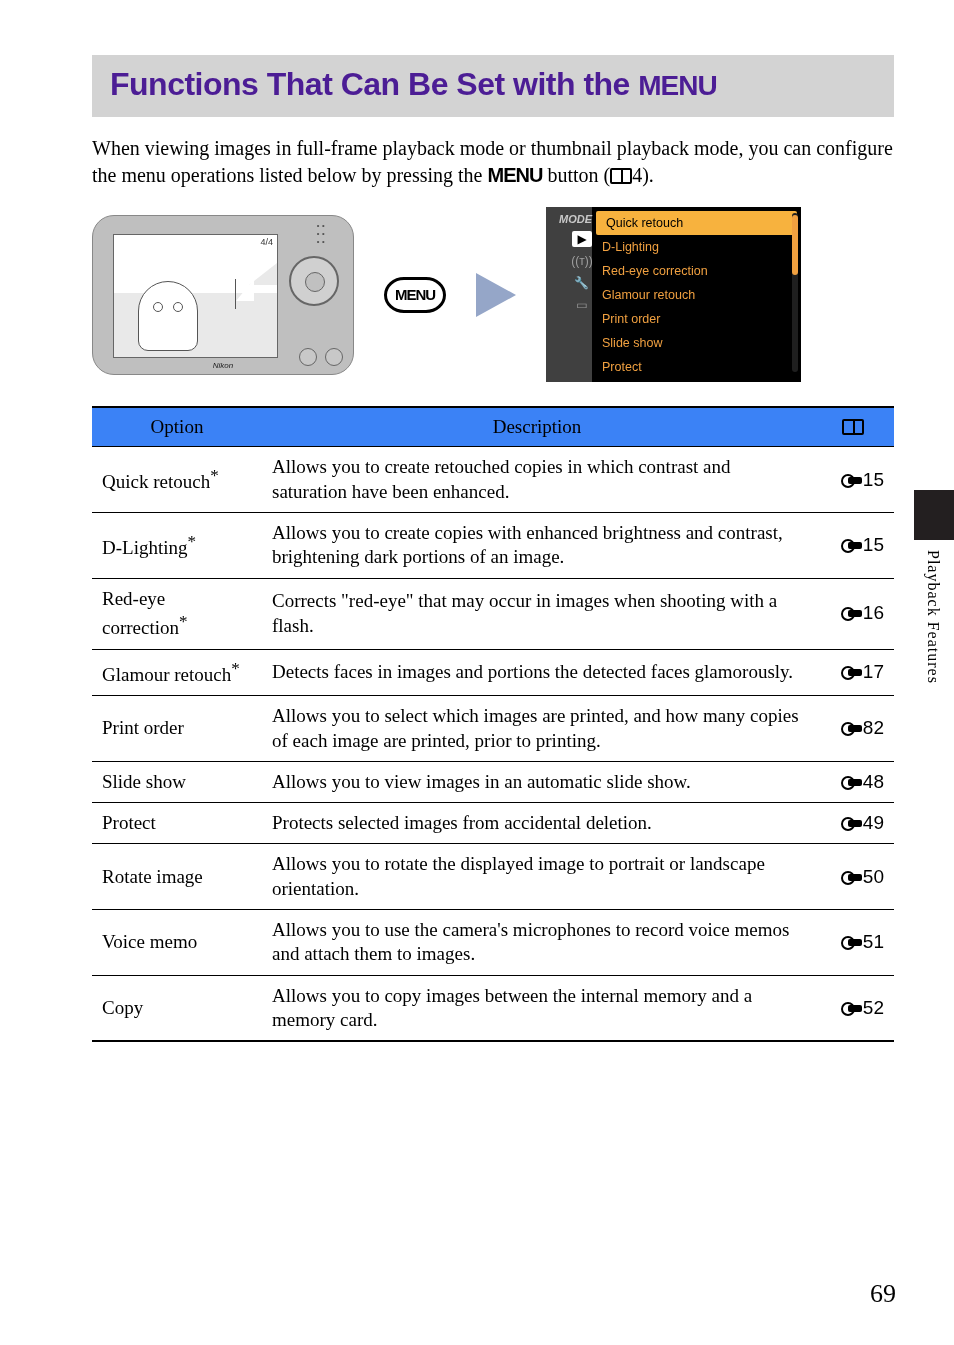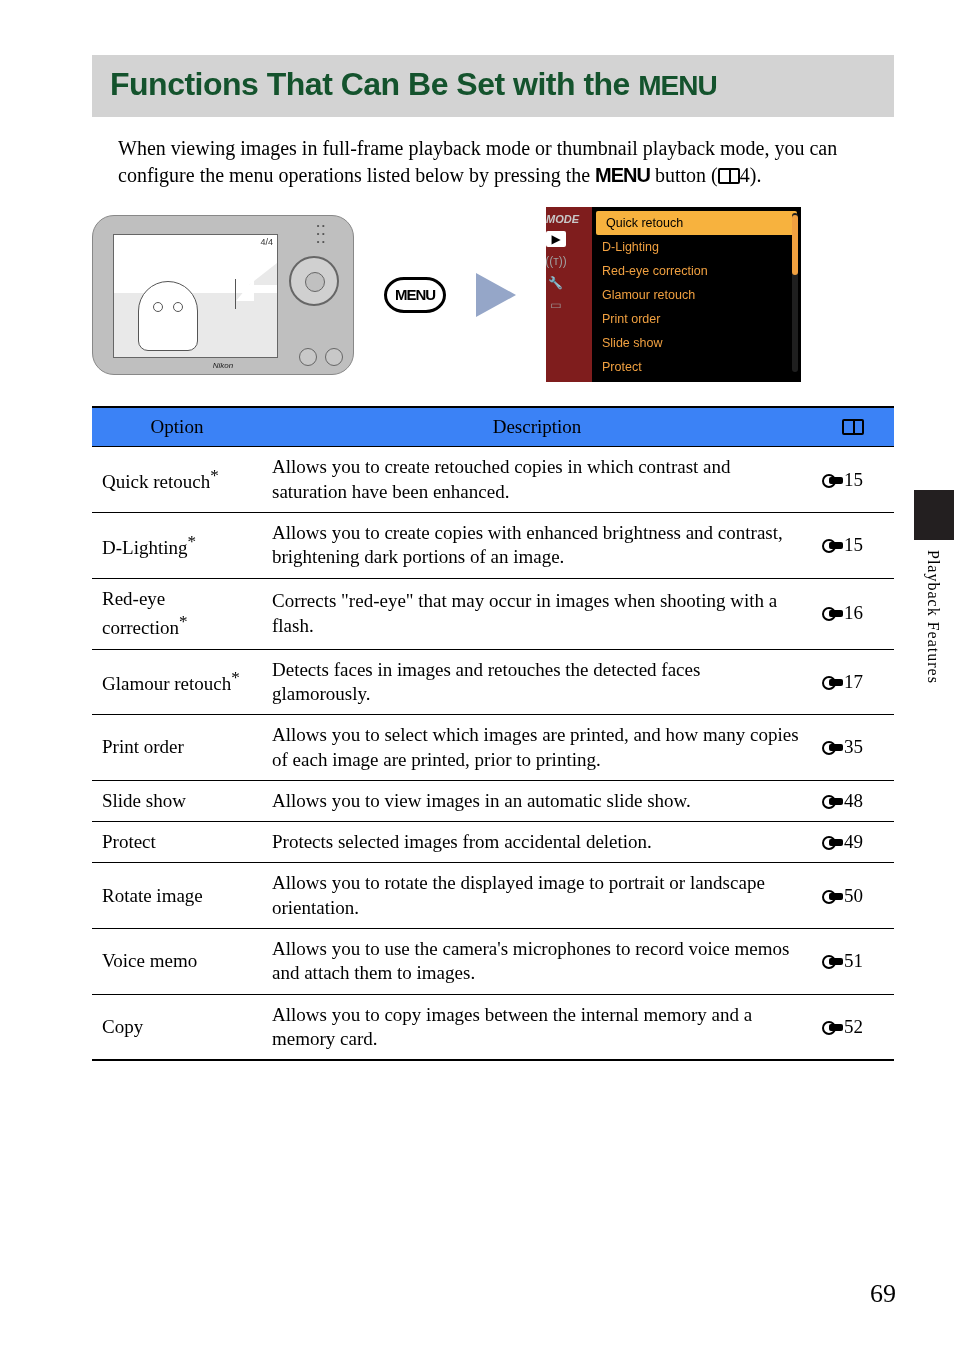--- a/index.html
+++ b/index.html
@@ -22,28 +22,28 @@
     font-size:16px; letter-spacing:1px;
     padding:10px 10px;
     color:#000;
   }
   .chapter-title-block{
     background:#d3d3d3;
     padding:10px 18px 14px 18px;
     margin-bottom:18px;
   }
   .chapter-title{
-    font-size:32px; font-weight:bold; color:#14532d;
+    font-size:32px; font-weight:bold; color:#4c1d95;
     line-height:1.2;
     font-family:Arial, Helvetica, sans-serif;
     letter-spacing:-0.5px;
   }
   .menu-glyph{ font-family: Arial, sans-serif; font-weight:900; font-size:28px; letter-spacing:-1px; }
   .intro{
-    font-size:20px; line-height:1.35; margin-bottom:18px;margin-left:26px;
+    font-size:20px; line-height:1.35; margin-bottom:18px;
   }
   .menu-small{ font-weight:900; font-family:Arial,sans-serif; letter-spacing:-1px; }
   .illus-row{
     display:flex; align-items:center; gap:30px; margin:6px 0 24px 0;
   }
   .cam-back{
     width:262px; height:160px; background:#bfbfbf;
     border:1px solid #888; border-radius:22px;
     position:relative;
   }
@@ -116,22 +116,22 @@
     width:0; height:0; border-top:22px solid transparent;
     border-bottom:22px solid transparent; border-left:40px solid #95a6c8;
   }
   .menu-preview{
     width:255px; height:175px; background:#000; position:relative;
     font-family:Arial,sans-serif; color:#fff; font-size:12.5px;
     overflow:hidden;
   }
   .menu-preview .side{
     position:absolute; left:0; top:0; bottom:0; width:46px;
-    background:#7f1d1d; display:flex; flex-direction:column;
-    align-items:flex-start; padding-top:6px; gap:6px;
+    background:#404040; display:flex; flex-direction:column;
+    align-items:flex-end; padding-top:6px; gap:6px;
   }
   .menu-preview .side .mode{ font-size:11px; font-style:italic; font-weight:bold; color:#c8c8c8; }
   .menu-preview .side .ico{
     width:20px; height:16px; display:flex; align-items:center; justify-content:center;
     font-size:12px; color:#9f9f9f;
   }
   .menu-preview .side .ico.sel{
     background:#fff; color:#000; border-radius:2px; padding:1px 3px;
   }
   .menu-preview .items{
@@ -161,22 +161,22 @@
     padding:8px 6px; border-top:2px solid #000; border-bottom:1px solid #000;
   }
   table.opts td{
     border-bottom:1px solid #000; padding:8px 10px;
     vertical-align:middle; line-height:1.28;
   }
   table.opts tr:last-child td{ border-bottom:2px solid #000; }
   .opt-name{ white-space:normal; }
   .opt-name sup{ font-size:0.9em; }
   td.ref{
-    white-space:nowrap; text-align:left;
-    font-family:Liberation Serif, serif;
+    white-space:nowrap; text-align:right;
+    font-family:Liberation Sans, sans-serif;
   }
   .ear-icon{
     display:inline-block; width:22px; height:14px; position:relative; vertical-align:-2px;
   }
   .ear-icon::before{
     content:""; position:absolute; left:0; top:0; width:10px; height:10px;
     border:2px solid #000; border-radius:50%;
   }
   .ear-icon::after{
     content:""; position:absolute; left:7px; top:3px; width:14px; height:7px;
@@ -280,27 +280,27 @@
           <td>Allows you to create copies with enhanced brightness and contrast, brightening dark portions of an image.</td>
           <td class="ref"><span class="ear-icon"></span><span>15</span></td>
         </tr>
         <tr>
           <td class="opt-name">Red-eye correction<sup>*</sup></td>
           <td>Corrects "red-eye" that may occur in images when shooting with a flash.</td>
           <td class="ref"><span class="ear-icon"></span><span>16</span></td>
         </tr>
         <tr>
           <td class="opt-name">Glamour retouch<sup>*</sup></td>
-          <td>Detects faces in images and retouches the detected faces glamorously.</td>
+          <td>Detects faces in images and portions the detected faces glamorously.</td>
           <td class="ref"><span class="ear-icon"></span><span>17</span></td>
         </tr>
         <tr>
           <td class="opt-name">Print order</td>
           <td>Allows you to select which images are printed, and how many copies of each image are printed, prior to printing.</td>
-          <td class="ref"><span class="ear-icon"></span><span>35</span></td>
+          <td class="ref"><span class="ear-icon"></span><span>82</span></td>
         </tr>
         <tr>
           <td class="opt-name">Slide show</td>
           <td>Allows you to view images in an automatic slide show.</td>
           <td class="ref"><span class="ear-icon"></span><span>48</span></td>
         </tr>
         <tr>
           <td class="opt-name">Protect</td>
           <td>Protects selected images from accidental deletion.</td>
           <td class="ref"><span class="ear-icon"></span><span>49</span></td>

